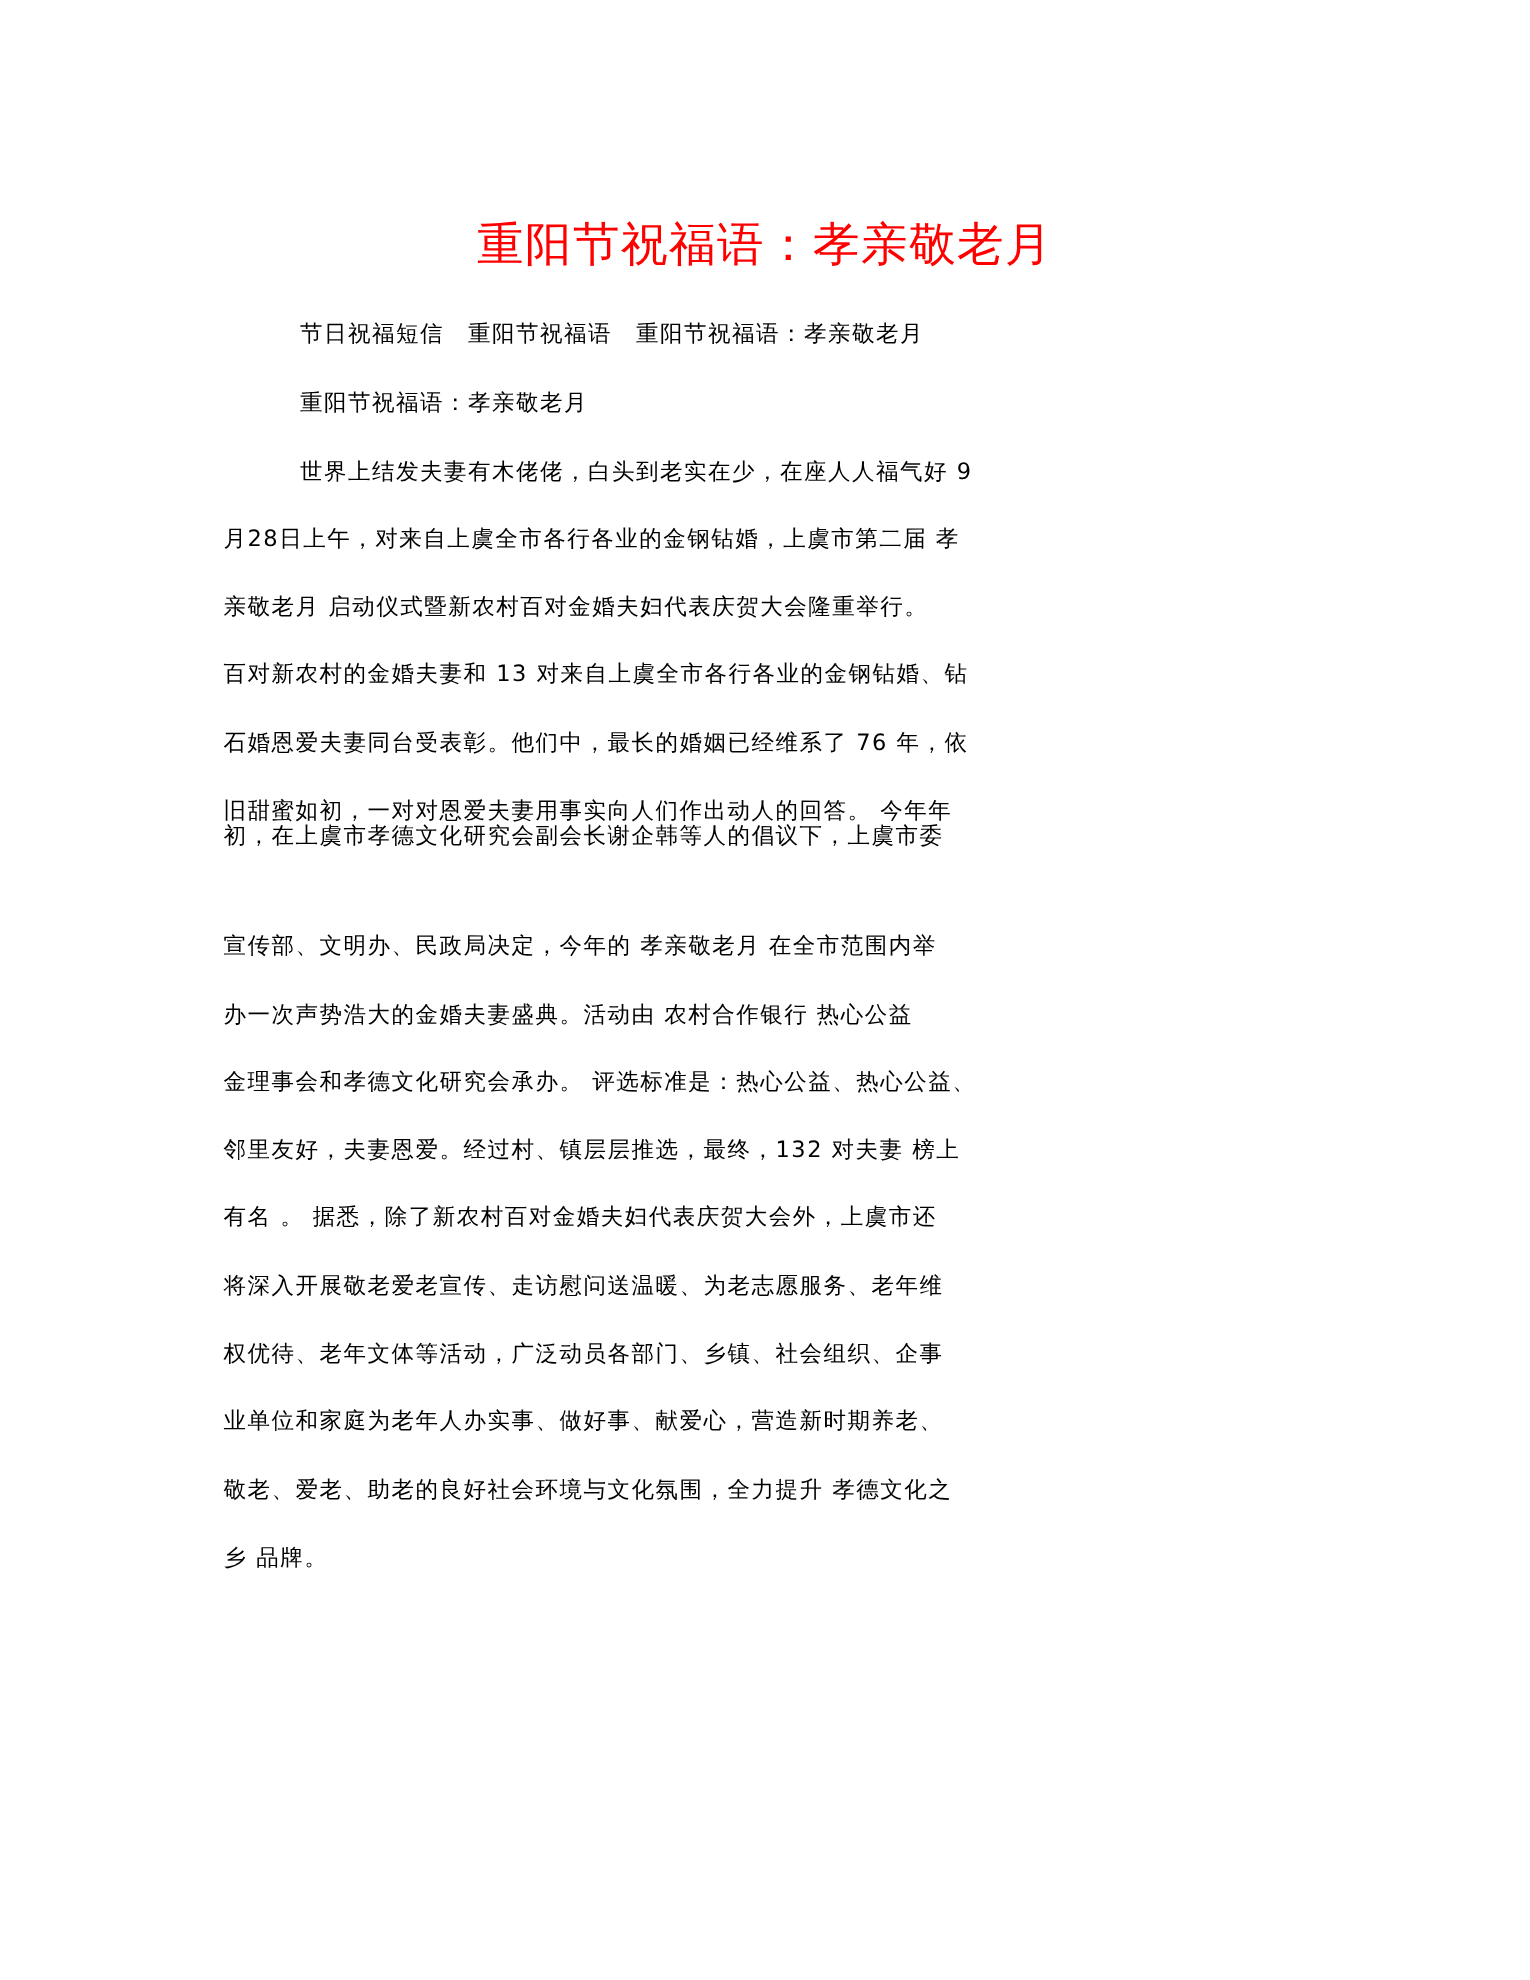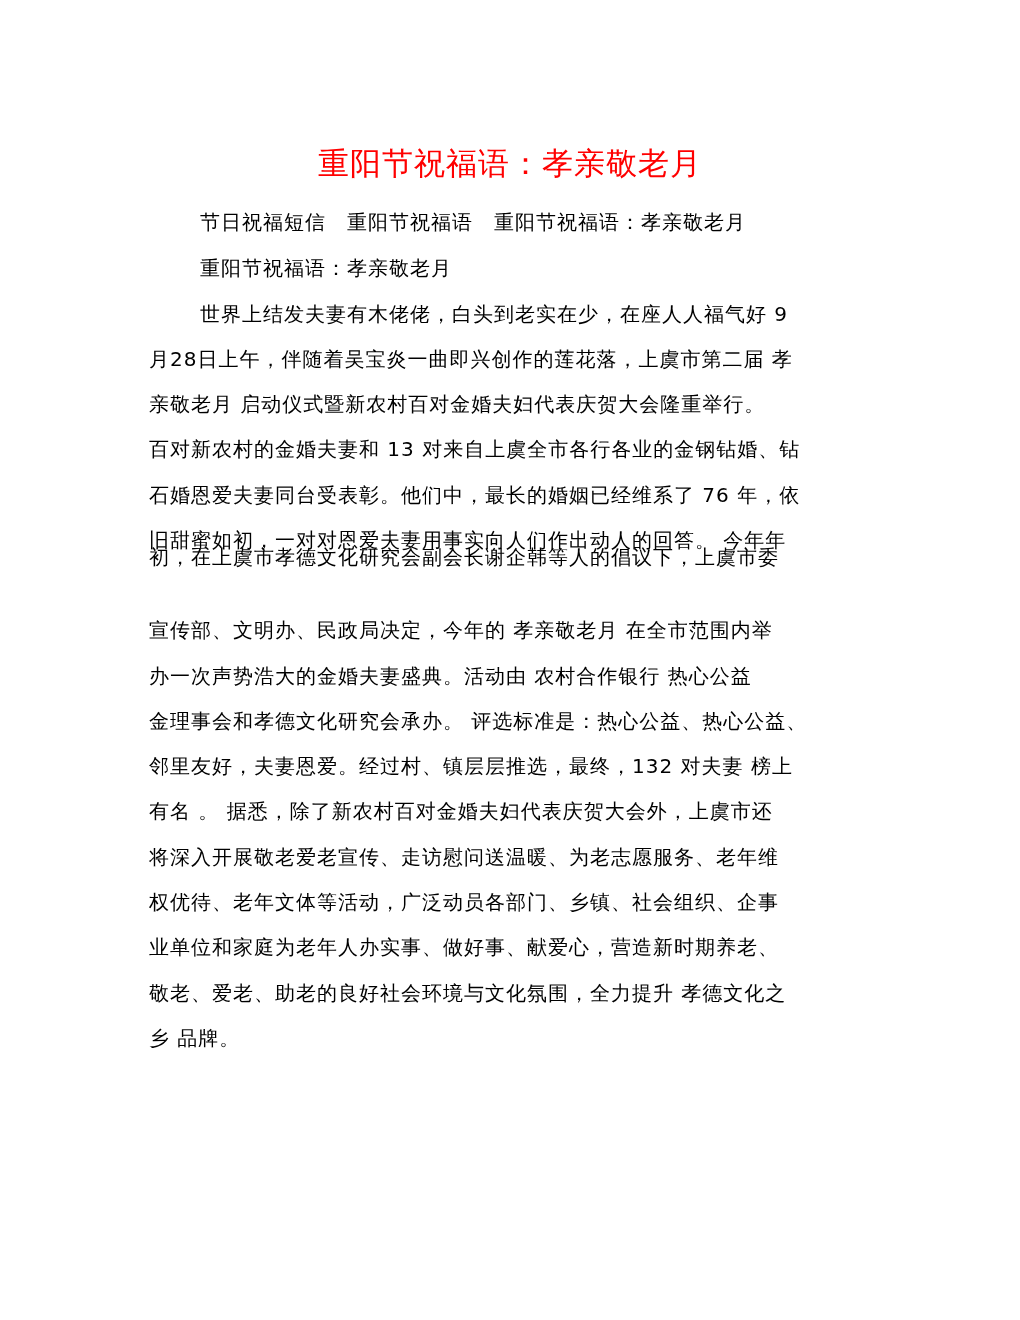--- a/index.html
+++ b/index.html
@@ -31,39 +31,39 @@
       font-family: "DejaVu Serif", "Liberation Serif", serif;
       font-size: 31px;
       line-height: 48px;
       color: #ff0000;
       font-weight: normal;
       letter-spacing: 1px;
     }
     .line {
       position: absolute;
       left: 149px;
-      font-size: 20px;
+      font-size: 15px;
       line-height: 30px;
       white-space: pre;
       letter-spacing: 1px;
     }
     .indent { left: 200px; }
   </style>
 </head>
 <body>
 
 <div class="page">
   <h1 class="title">重阳节祝福语：孝亲敬老月</h1>
 
   <div class="line indent" style="top:207px">节日祝福短信　重阳节祝福语　重阳节祝福语：孝亲敬老月</div>
   <div class="line indent" style="top:253px">重阳节祝福语：孝亲敬老月</div>
 
   <div>
     <div class="line indent" style="top:299px">世界上结发夫妻有木佬佬，白头到老实在少，在座人人福气好 9</div>
-    <div class="line" style="top:344px">月28日上午，伴随着吴宝炎一曲即兴创作的莲花落，上虞市第二届 孝</div>
+    <div class="line" style="top:344px">月28日上午，对来自上虞全市各行各业的金钢钻婚，上虞市第二届 孝</div>
     <div class="line" style="top:389px">亲敬老月 启动仪式暨新农村百对金婚夫妇代表庆贺大会隆重举行。</div>
     <div class="line" style="top:434px">百对新农村的金婚夫妻和 13 对来自上虞全市各行各业的金钢钻婚、钻</div>
     <div class="line" style="top:480px">石婚恩爱夫妻同台受表彰。他们中，最长的婚姻已经维系了 76 年，依</div>
     <div class="line" style="top:525px">旧甜蜜如初，一对对恩爱夫妻用事实向人们作出动人的回答。 今年年</div>
     <div class="line" style="top:542px">初，在上虞市孝德文化研究会副会长谢企韩等人的倡议下，上虞市委</div>
     <div class="line" style="top:615px">宣传部、文明办、民政局决定，今年的 孝亲敬老月 在全市范围内举</div>
     <div class="line" style="top:661px">办一次声势浩大的金婚夫妻盛典。活动由 农村合作银行 热心公益</div>
     <div class="line" style="top:706px">金理事会和孝德文化研究会承办。 评选标准是：热心公益、热心公益、</div>
     <div class="line" style="top:751px">邻里友好，夫妻恩爱。经过村、镇层层推选，最终，132 对夫妻 榜上</div>
     <div class="line" style="top:796px">有名 。 据悉，除了新农村百对金婚夫妇代表庆贺大会外，上虞市还</div>

